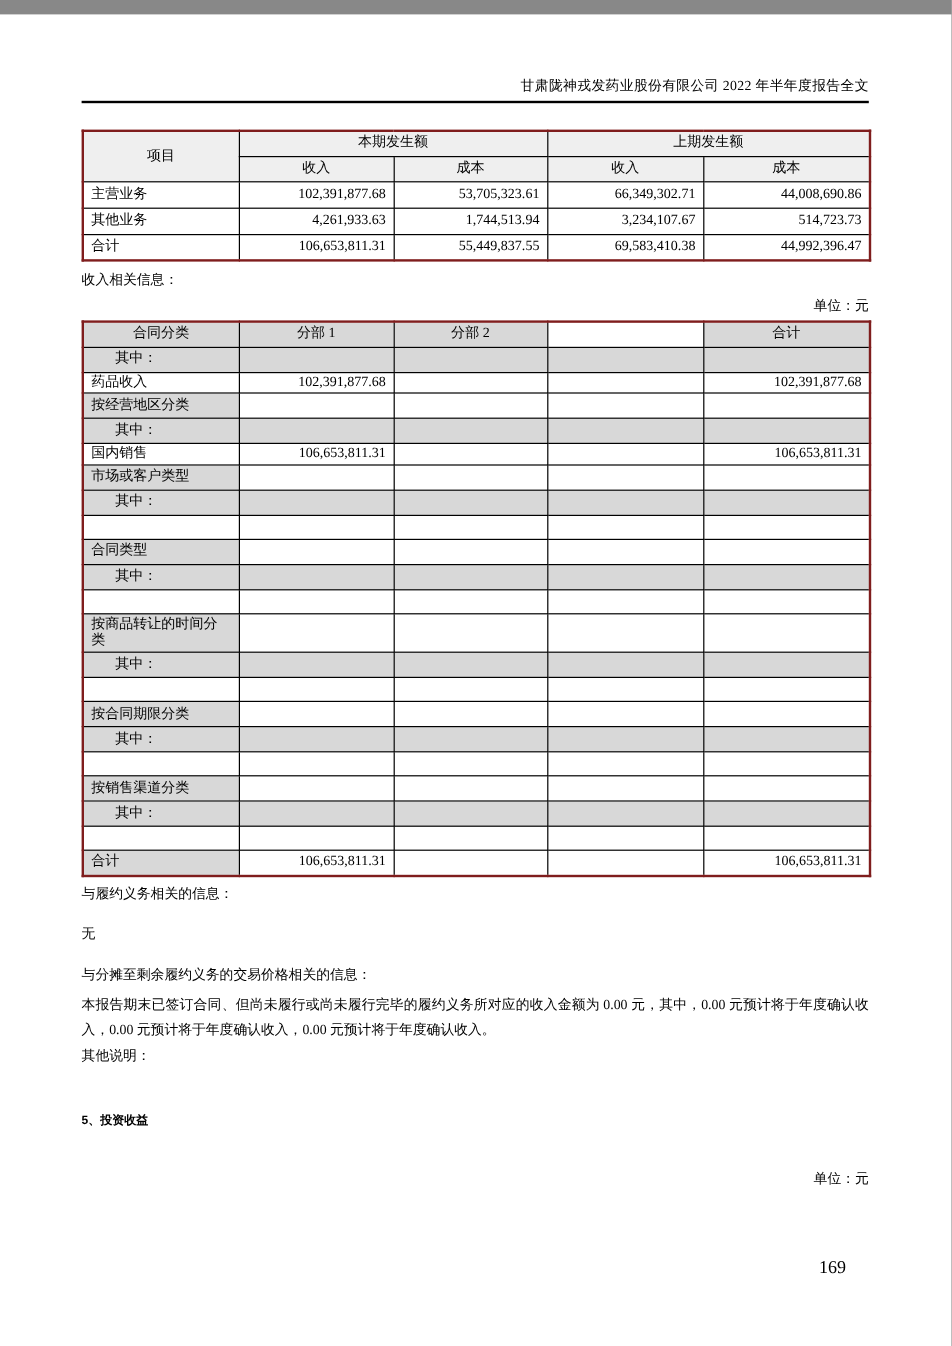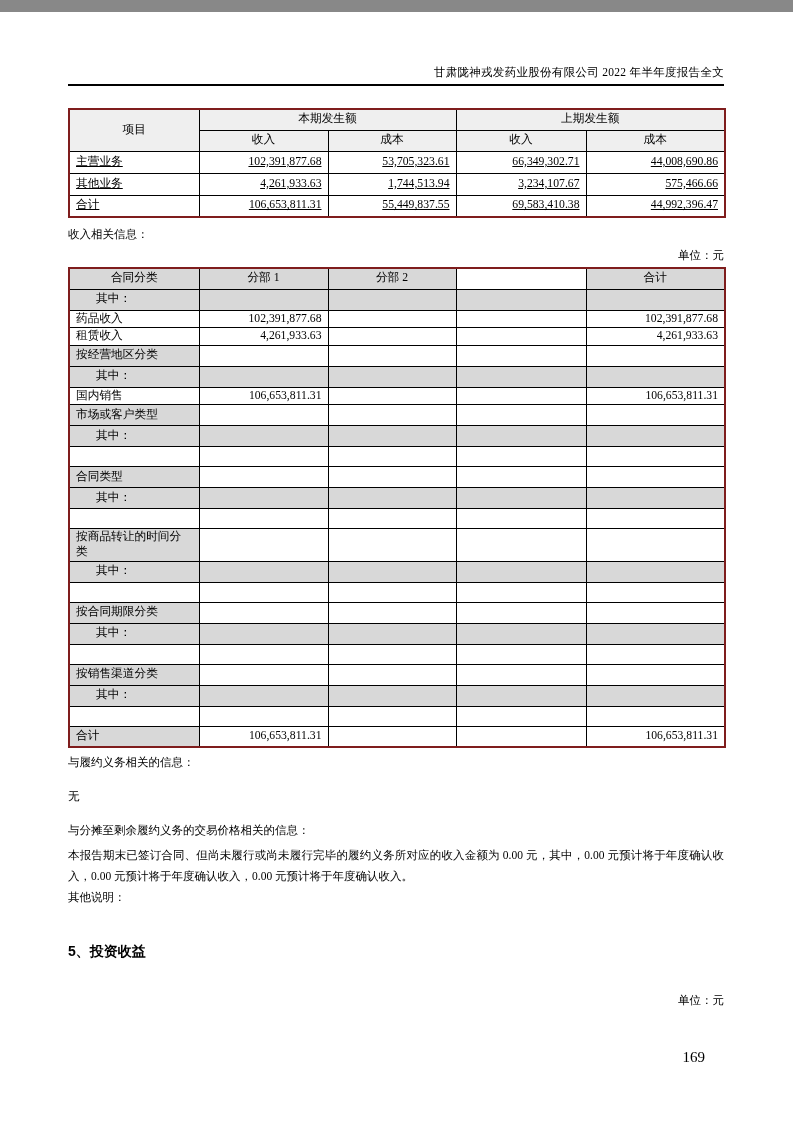--- a/index.html
+++ b/index.html
@@ -20,40 +20,40 @@
     border:1px solid #000; font-weight:normal; font-size:11.7px;
     padding:1px 6px; overflow:hidden; vertical-align:middle; line-height:1.25;
   }
   .tbl th { text-align:center; }
   .tbl .lbl { text-align:left; }
   .tbl .num { text-align:right; }
   .tbl .indent { padding-left:26px; }
   .cost-table { margin-top:22px; }
   .cost-table thead th { background:var(--shade-light); }
   .cost-table tr { height:21px; }
-  .cost-table tbody tr { height:22px;text-decoration:underline; }
+  .cost-table tbody tr { height:22px; }
 
   .rev-table { margin-top:4px; }
   .rev-table .shade, .rev-table tr.shade th, .rev-table tr.shade td { background:var(--shade); }
   .rev-table tr.h-normal { height:21px; }
   .rev-table tr.h-short  { height:17px;font-family:Liberation Serif, serif; }
   .rev-table tr.h-tall   { height:30px; }
   .rev-table tr.h-empty  { height:20px; }
 
   .line { line-height:16px; }
   .revenue-info-label { margin-top:8px; }
   .unit-label { text-align:right; margin-top:5px; }
   .obligation-label { margin-top:6px; }
   .none-text { margin-top:18px; }
   .allocation-label { margin-top:18px; }
   .para { margin-top:7px; text-align:justify; line-height:21px; }
   .other-notes { margin-top:2px; }
   .sec-heading {
     margin-top:38px; font-family:"Liberation Sans","DejaVu Sans",sans-serif;
-    font-weight:bold; font-size:14px; line-height:17px;
+    font-weight:bold; font-size:10px; line-height:17px;
   }
   .unit-label-2 { text-align:right; margin-top:32px; }
   .page-number { position:absolute; top:1037px; right:88px; font-size:15px; }
 </style>
 </head>
 <body>
 
 <div class="page">
   <div class="content">
 
@@ -88,21 +88,21 @@
           <td class="num">102,391,877.68</td>
           <td class="num">53,705,323.61</td>
           <td class="num">66,349,302.71</td>
           <td class="num">44,008,690.86</td>
         </tr>
         <tr>
           <th class="lbl">其他业务</th>
           <td class="num">4,261,933.63</td>
           <td class="num">1,744,513.94</td>
           <td class="num">3,234,107.67</td>
-          <td class="num">575,466.66</td>
+          <td class="num">514,723.73</td>
         </tr>
         <tr>
           <th class="lbl">合计</th>
           <td class="num">106,653,811.31</td>
           <td class="num">55,449,837.55</td>
           <td class="num">69,583,410.38</td>
           <td class="num">44,992,396.47</td>
         </tr>
       </tbody>
     </table>
@@ -135,27 +135,20 @@
         <td class="num"></td>
         <td class="num"></td>
       </tr>
           <tr class="h-short">
         <th class="lbl">药品收入</th>
         <td class="num">102,391,877.68</td>
         <td class="num"></td>
         <td class="num"></td>
         <td class="num">102,391,877.68</td>
       </tr>
-          <tr class="h-short">
-        <th class="lbl">租赁收入</th>
-        <td class="num">4,261,933.63</td>
-        <td class="num"></td>
-        <td class="num"></td>
-        <td class="num">4,261,933.63</td>
-      </tr>
           <tr class="h-normal">
         <th class="lbl shade">按经营地区分类</th>
         <td class="num"></td>
         <td class="num"></td>
         <td class="num"></td>
         <td class="num"></td>
       </tr>
           <tr class="h-normal shade">
         <th class="lbl shade indent">其中：</th>
         <td class="num"></td>

